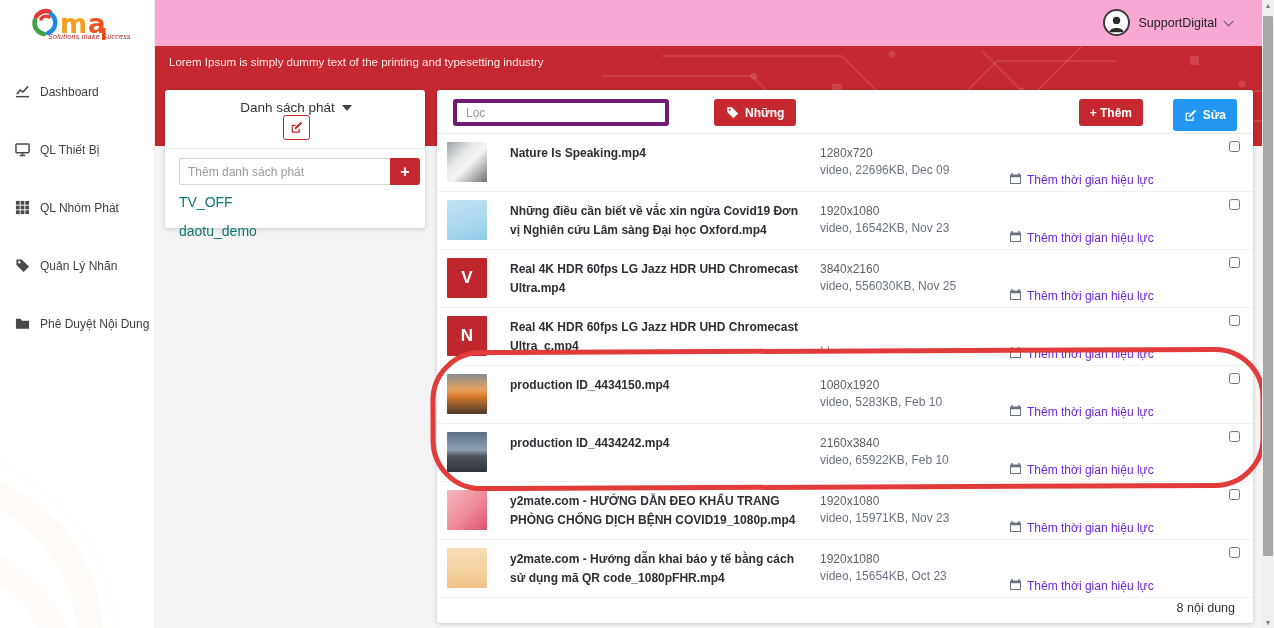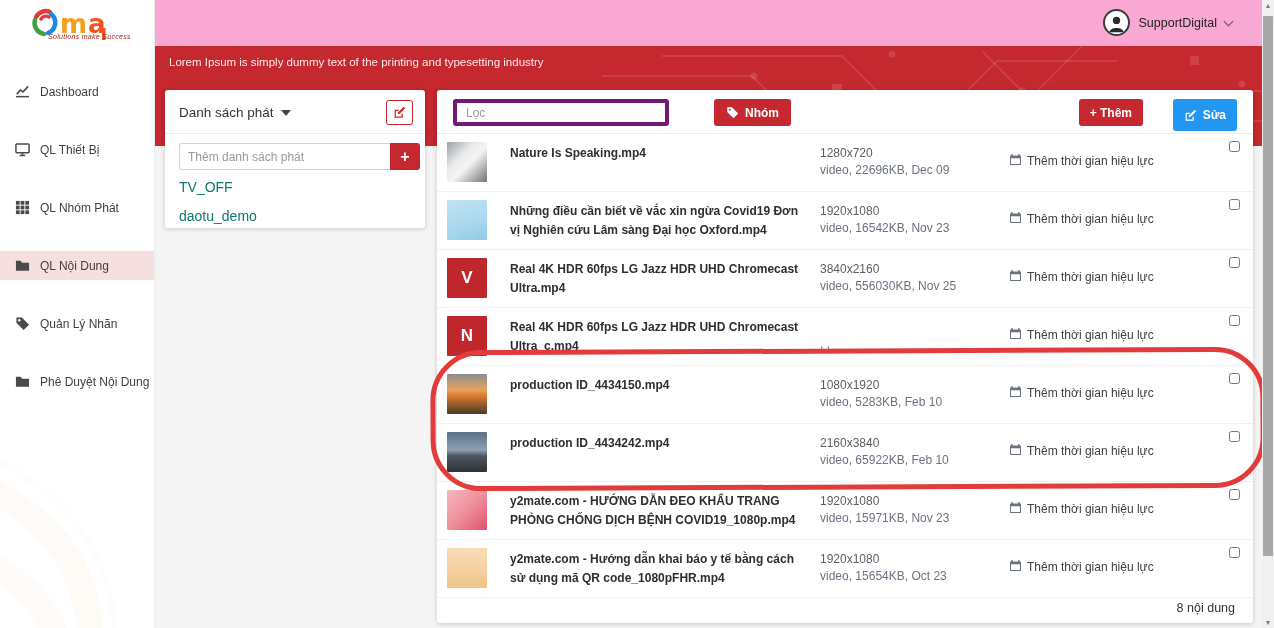--- a/index.html
+++ b/index.html
@@ -37,21 +37,21 @@
     background:#c5282e; z-index:1; overflow:hidden; }
   #header-sub { position:absolute; left:14px; top:10px; font-size:11.5px; color:#ffeaea; }
   #circuit { position:absolute; right:0; top:0; opacity:.8; }
 
   #main-bg { position:absolute; left:155px; top:46px; width:1107px; height:582px; background:#f4f4f4; z-index:0; }
 
   
   #playlist-card { position:absolute; left:165px; top:90px; width:260px; height:138px; background:#fff;
     border-radius:3px; box-shadow:0 1px 5px rgba(0,0,0,.18); z-index:3; }
   #playlist-head { display:flex; align-items:center; justify-content:space-between;
-    padding:10px 12px 8px 14px; border-bottom:1px solid #ededed; }
+    padding:10px 12px 8px 14px; border-bottom:1px solid #ededed;flex-direction:column; }
   #playlist-title { font-size:13.5px; color:#333; display:flex; align-items:center; gap:7px; cursor:pointer; }
   .tri-down { width:0; height:0; border-left:5px solid transparent; border-right:5px solid transparent;
     border-top:6px solid #444; }
   #playlist-edit-btn { width:27px; height:25px; border:1px solid #c5282e; border-radius:3px; background:#fff;
     display:flex; align-items:center; justify-content:center; cursor:pointer; }
   #playlist-add-row { display:flex; margin:9px 5px 0 14px; }
   #playlist-add-input { flex:1; height:27px; border:1px solid #d4d4d4; border-right:none;
     border-radius:3px 0 0 3px; padding:0 8px; font-size:12px; color:#555; outline:none;
     font-family:"Liberation Sans",sans-serif; }
   #playlist-add-input::placeholder { color:#9a9a9a; }
@@ -85,21 +85,21 @@
   .thumb-map { background:linear-gradient(160deg,#bfe3f2 0%,#a8d8ee 60%,#8fcbe6 100%); color:#d65454; font-size:10px; }
   .thumb-red-letter { background:#c0272d; }
   .thumb-sunset { background:linear-gradient(180deg,#8a8d91 0%,#e8a35c 40%,#d97a2e 55%,#4a3a28 100%); color:transparent; }
   .thumb-road { background:linear-gradient(180deg,#5b6f85 0%,#8ea0b2 45%,#4e555c 60%,#2e3338 100%); color:transparent; }
   .thumb-poster-pink { background:linear-gradient(135deg,#f6b8c0 0%,#ef8f9d 50%,#e0526b 100%); color:#2b4fa0; font-size:10px; }
   .thumb-poster-tan { background:linear-gradient(180deg,#f7ddb7 0%,#f3cf9d 60%,#eec387 100%); color:#b06a2a; font-size:10px; }
   .row-name { position:absolute; left:73px; top:10px; width:300px; font-size:12px; font-weight:bold;
     color:#2b2f33; line-height:1.55; cursor:pointer; }
   .row-res { position:absolute; left:383px; top:12px; font-size:12px; color:#5a5f64; }
   .row-info { position:absolute; left:383px; top:29px; font-size:12px; color:#6b7280; }
-  .row-schedule { position:absolute; left:573px; top:20px; font-size:12px; color:#404040;
+  .row-schedule { position:absolute; left:573px; top:39px; font-size:12px; color:#6d28d9;
     display:flex; align-items:center; gap:6px; cursor:pointer; }
   .row-check { position:absolute; right:13px; top:7px; width:11px; height:11px; cursor:pointer; accent-color:#888; }
 
   #card-footer { position:absolute; right:18px; bottom:8px; font-size:12.5px; color:#333; }
 
   
   #annotation { position:absolute; left:427px; top:345px; z-index:9; pointer-events:none; }
 
   
   #scrollbar { position:absolute; right:0; top:0; width:12px; height:628px; background:#f0f0f0; z-index:10; }
@@ -184,28 +184,20 @@
               <rect x="6" y="6" width="4" height="4"></rect>
               <rect x="11" y="6" width="4" height="4"></rect>
               <rect x="1" y="11" width="4" height="4"></rect>
               <rect x="6" y="11" width="4" height="4"></rect>
               <rect x="11" y="11" width="4" height="4"></rect>
             </g>
           </svg>
         </span>
         <span>QL Nhóm Phát</span>
       </div>
-      <div class="menu-item active">
-        <span class="mi-icon">
-          <svg width="15" height="15" viewBox="0 0 16 16">
-            <path d="M1 3h5l1.5 2H15v8.5H1z" fill="#4a4a4a"></path>
-          </svg>
-        </span>
-        <span>QL Nội Dung</span>
-      </div>
       <div class="menu-item">
         <span class="mi-icon">
           <svg width="15" height="15" viewBox="0 0 16 16">
             <path d="M1.5 1.5h5.8L15 9.2 9.2 15 1.5 7.3z" fill="#4a4a4a"></path>
             <circle cx="4.6" cy="4.6" r="1.3" fill="#fff"></circle>
           </svg>
         </span>
         <span>Quản Lý Nhãn</span>
       </div>
       <div class="menu-item">
@@ -263,21 +255,21 @@
 </div>
 
 <div id="content-card">
   <div id="toolbar">
     <input id="filter-input" type="text" placeholder="Lọc" style="">
     <button id="label-btn">
       <svg width="13" height="13" viewBox="0 0 16 16">
         <path d="M1.5 1.5h5.8L15 9.2 9.2 15 1.5 7.3z" fill="#ffffff"></path>
         <circle cx="4.6" cy="4.6" r="1.3" fill="#c5282e"></circle>
       </svg>
-      <span>Nhóm</span>
+      <span>Những</span>
     </button>
     <button id="add-btn">+ Thêm</button>
     <button id="edit-btn">
       <svg width="13" height="13" viewBox="0 0 16 16">
         <path d="M2 4.5h5v1.5H3.5v7h7V9.5H12V14.5H2z" fill="#ffffff"></path>
         <path d="M13.2 1l1.8 1.8-6.8 6.8-2.4.6.6-2.4z" fill="#ffffff"></path>
       </svg>
       <span>Sửa</span>
     </button>
   </div>

